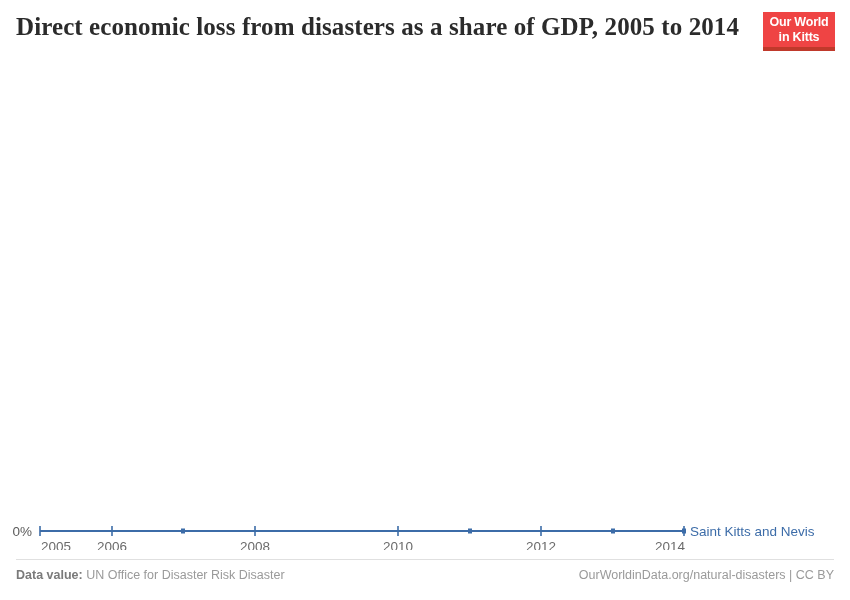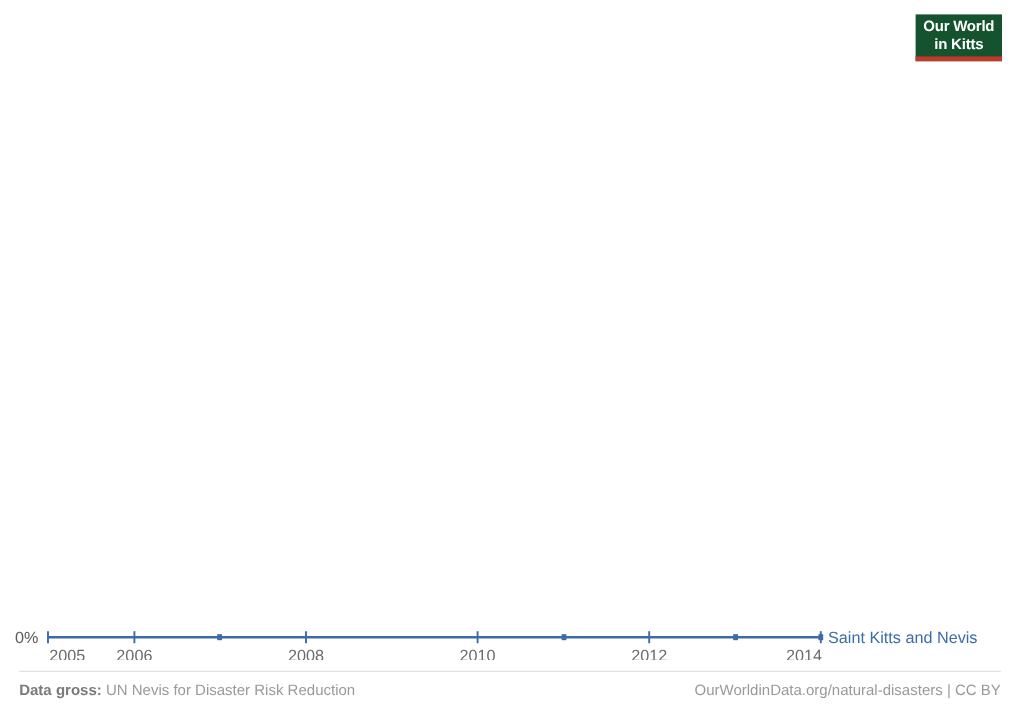--- a/index.html
+++ b/index.html
@@ -43,21 +43,21 @@
     width: 716px;
   }
 
   
   #owid-logo {
     position: absolute;
     right: 15px;
     top: 12px;
     width: 72px;
     height: 39px;
-    background: #14532d;
+    background: #ef4444;
     border-bottom: 4px solid #c0392b;
     box-sizing: border-box;
     display: flex;
     flex-direction: column;
     align-items: center;
     justify-content: center;
     line-height: 1;
   }
   #owid-logo span {
     display: block;
@@ -129,20 +129,21 @@
   .series-label {
     font-family: "Liberation Sans", sans-serif;
     font-size: 13.5px;
     fill: #3c6ca8;
   }
 </style>
 </head>
 <body>
 
 <div id="header">
+  <h1 id="chart-title">Direct economic loss from disasters as a share of GDP, 2005 to 2014</h1>
 </div>
 
 <div id="owid-logo">
   <span class="l1">Our World</span>
   <span class="l2">in Kitts</span>
 </div>
 
 <div id="plot">
   <svg id="plot-svg" width="850" height="455" viewBox="0 0 850 455">
 
@@ -175,17 +176,17 @@
       <text class="axis-tick-label" x="670" y="456" text-anchor="middle">2014</text>
     </g>
 
     <text id="series-legend-label" class="series-label" x="690" y="441" text-anchor="start">Saint Kitts and Nevis</text>
   </svg>
 </div>
 
 <div id="footer-rule"></div>
 <div id="footer">
   <div id="footer-left">
-    <span class="label">Data gross:</span>
-    <span class="value">UN Nevis for Disaster Risk Reduction</span>
+    <span class="label">Data value:</span>
+    <span class="value">UN Office for Disaster Risk Disaster</span>
   </div>
   <div id="footer-right">OurWorldinData.org/natural-disasters | CC BY</div>
 </div>
 
 </body></html>

